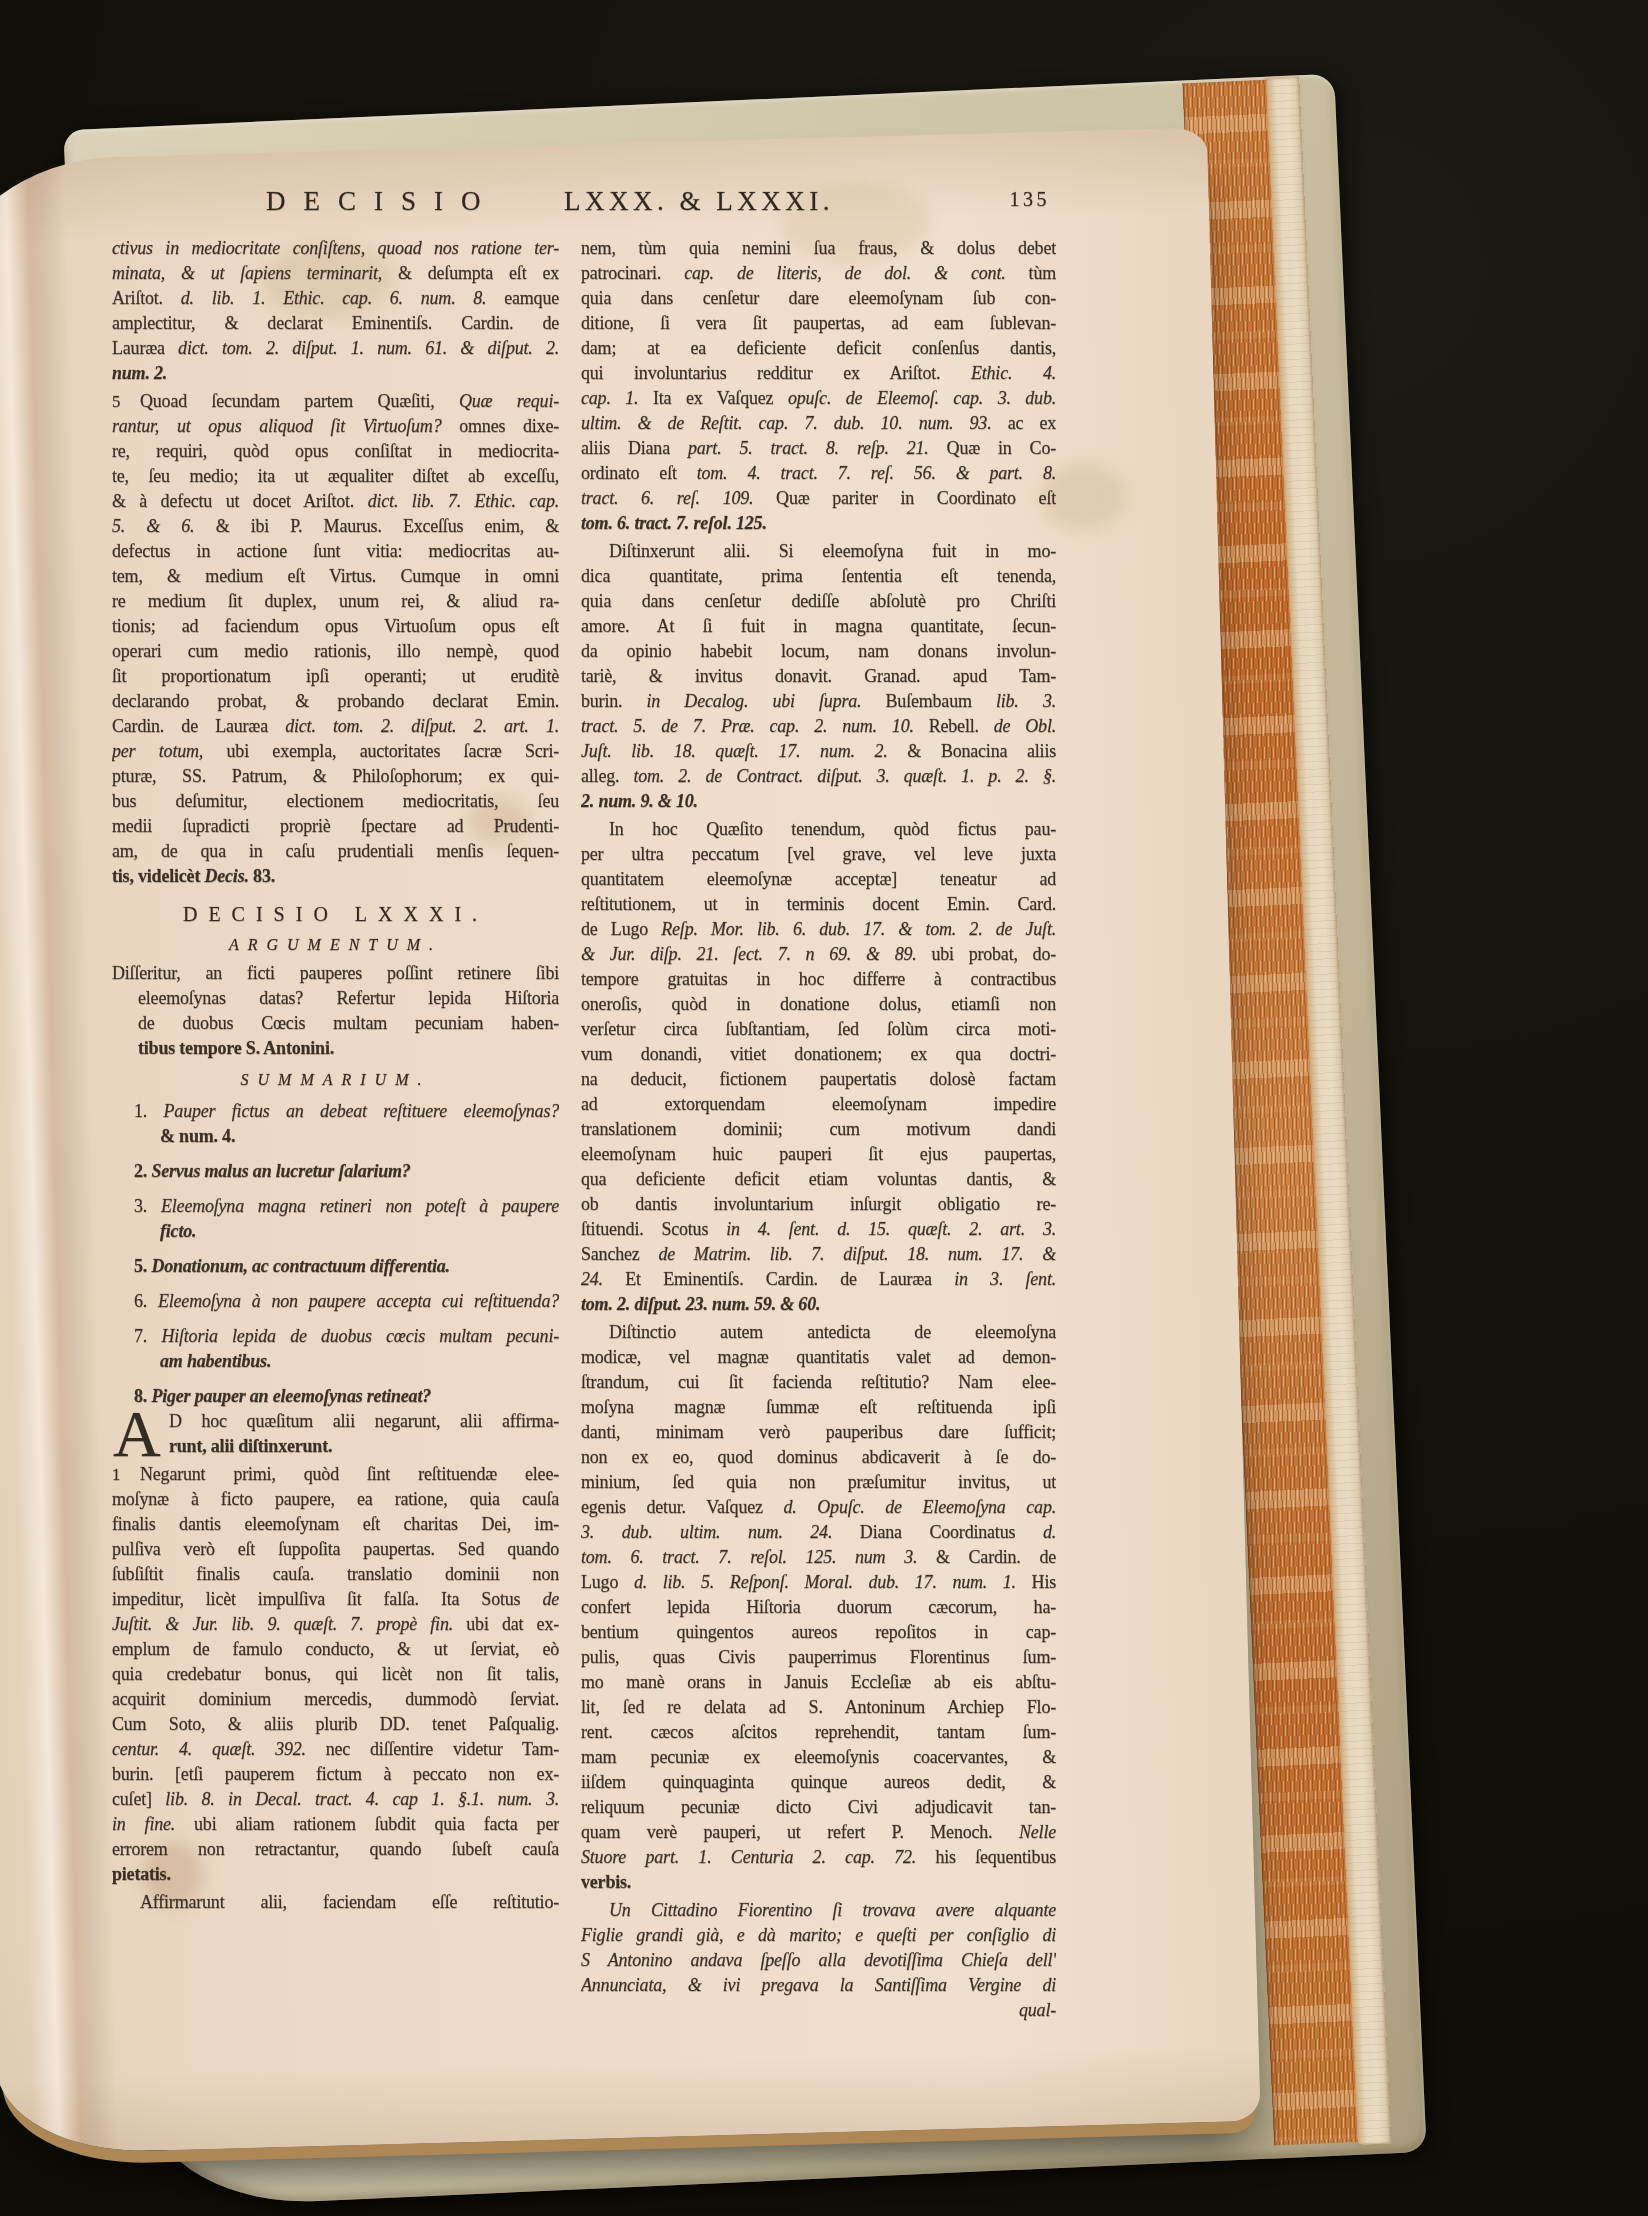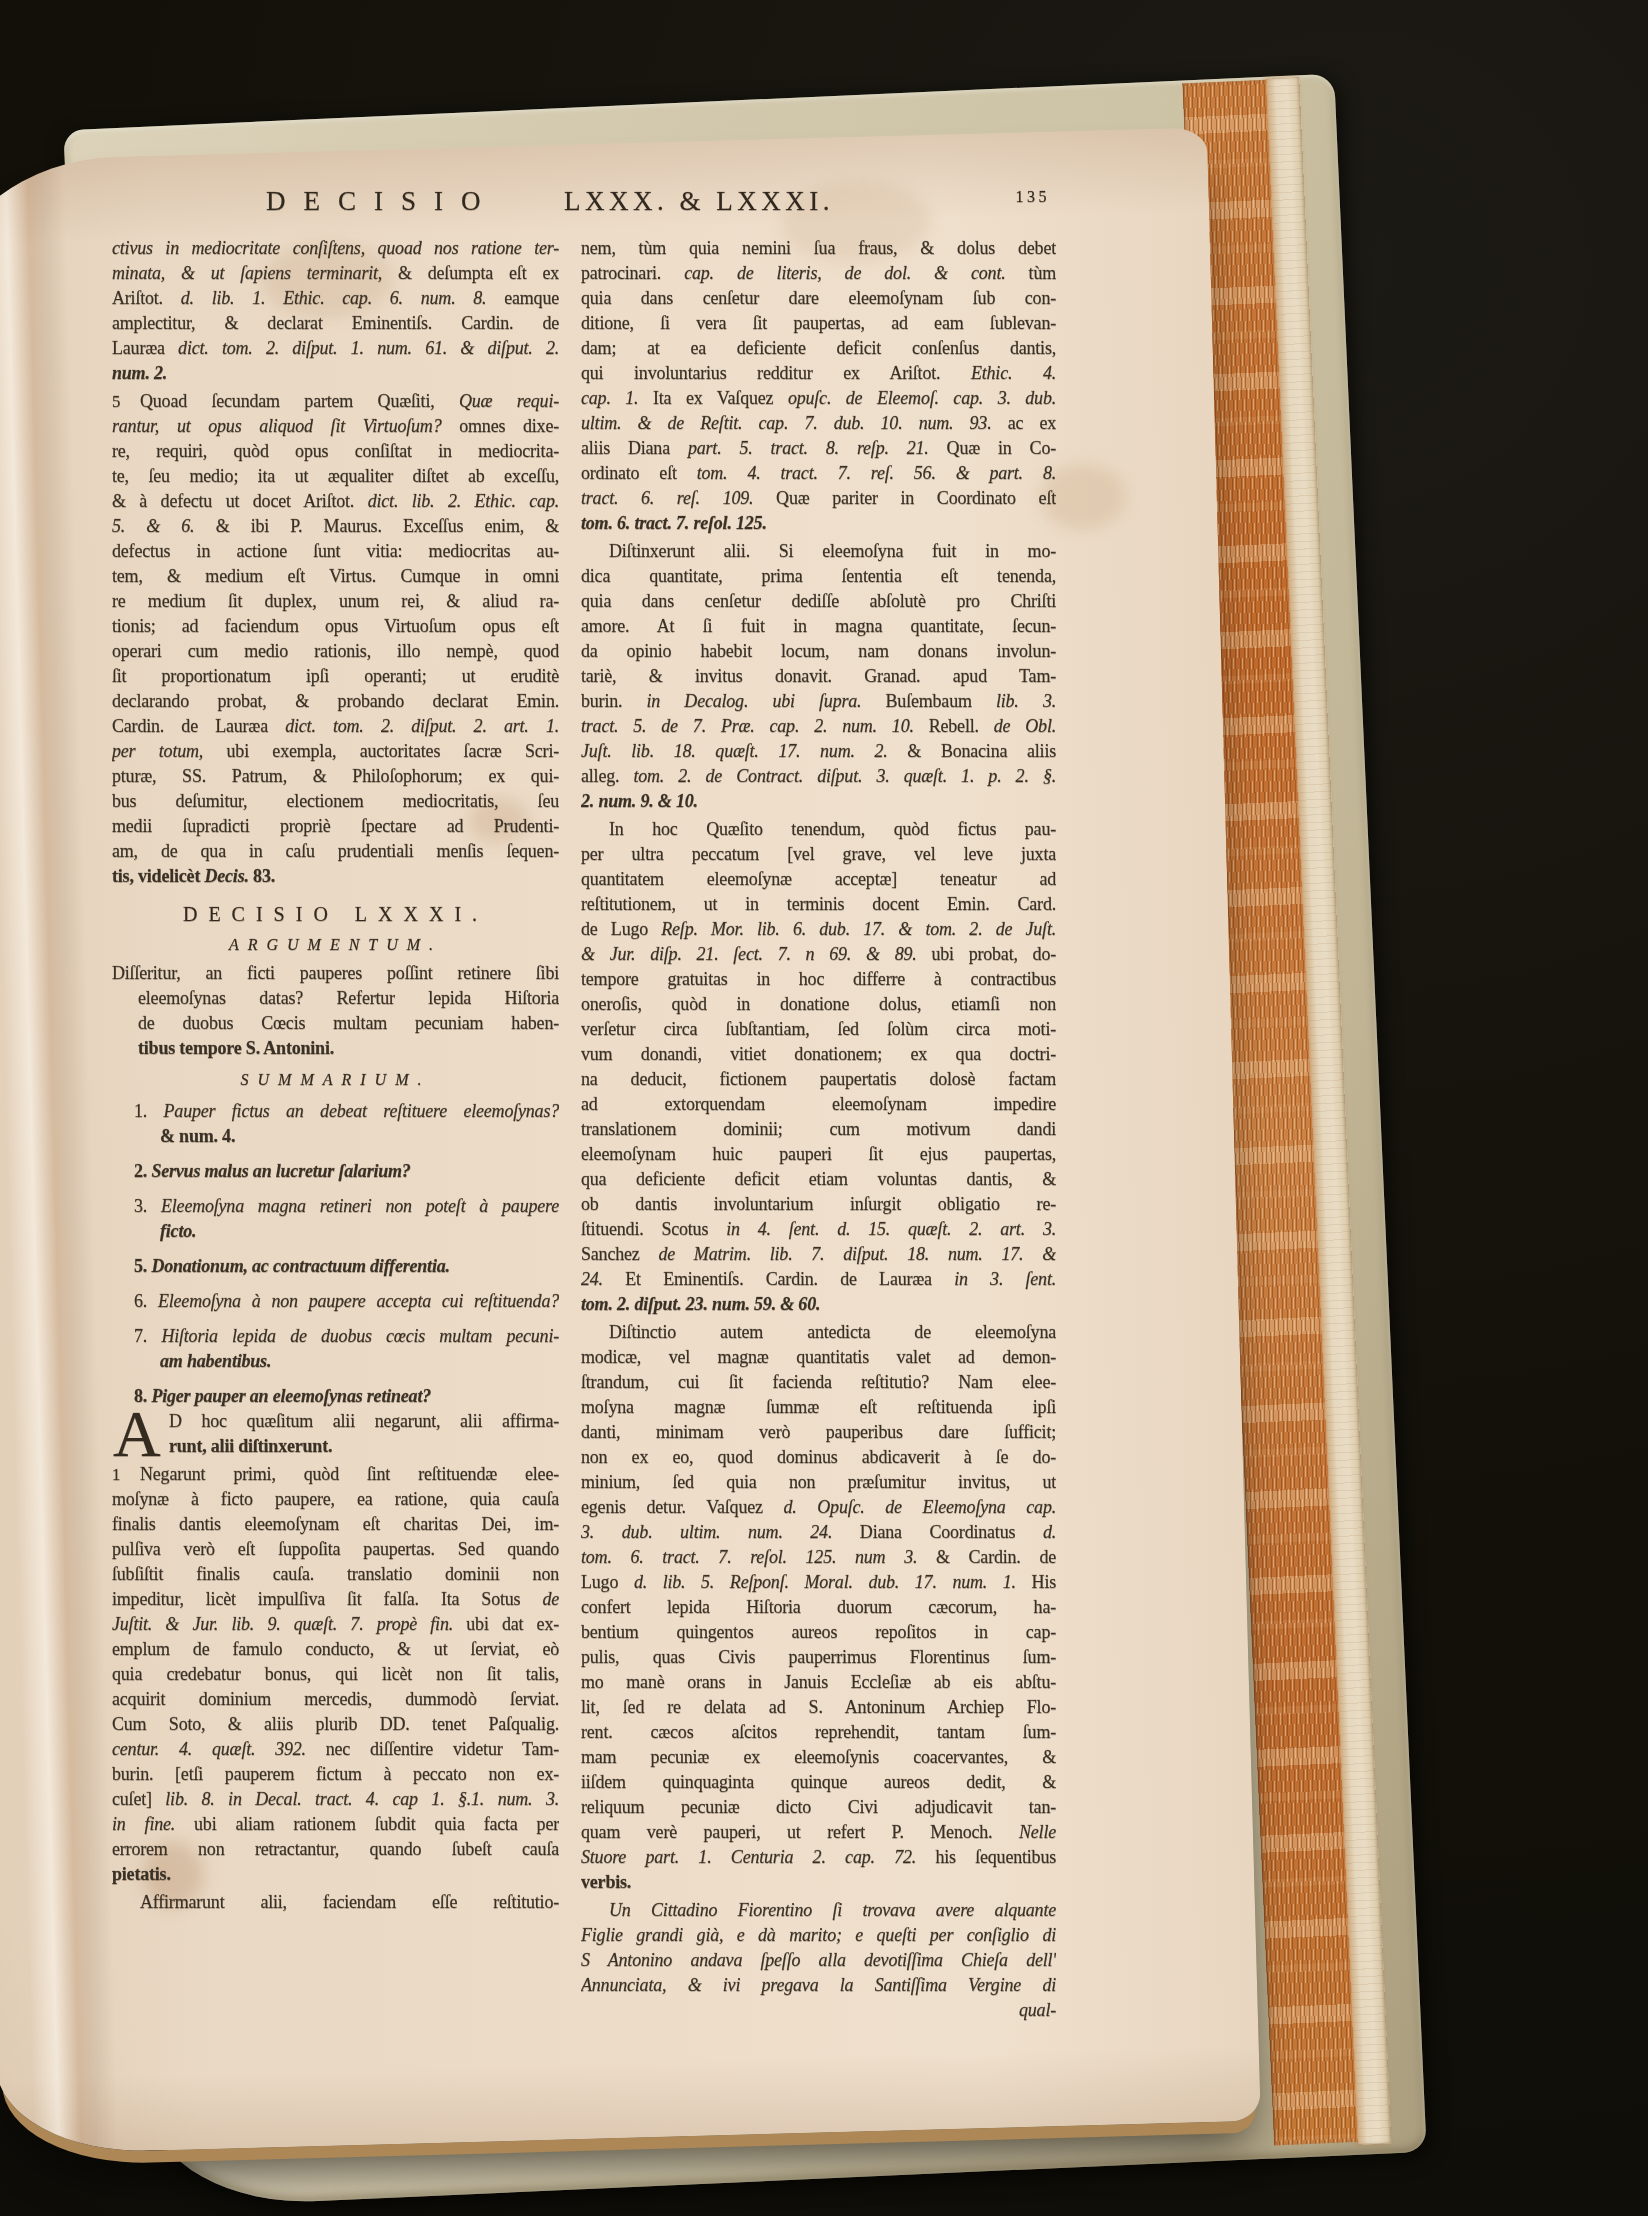--- a/index.html
+++ b/index.html
@@ -46,21 +46,21 @@
   .s4{left:313px;top:91px;width:131px;height:76px;background:rgba(172,130,90,.17);}
   .s5{left:833px;top:45px;width:151px;height:81px;background:rgba(178,138,98,.15);}
 
   
   .content{position:absolute;left:83px;top:0;width:1117px;height:2208px;z-index:5;
     color:#3a3126;-webkit-text-stroke:0.3px rgba(56,45,31,.5);
     text-shadow:0.3px 0.5px 0.5px rgba(70,55,38,.25);}
   .runhead{position:absolute;top:186px;left:0;width:1117px;height:37px;color:#31291f;}
   .rh-main{position:absolute;left:183px;top:0;font-size:27px;letter-spacing:18px;}
   .rh-rest{position:absolute;left:481px;top:0;font-size:27px;letter-spacing:4.5px;}
-  .pagenum{position:absolute;right:150px;top:2px;font-size:16px;letter-spacing:3.5px;}
+  .pagenum{position:absolute;right:150px;top:2px;font-size:20px;letter-spacing:3.5px;}
 
   .col{position:absolute;top:233px;}
   .col-l{left:29px;width:447px;}
   .col-r{left:498px;width:475px;}
 
   .line{position:relative;height:25px;line-height:25px;overflow:hidden;
     text-align:justify;font-size:18px;letter-spacing:-0.2px;}
   .line.j::after{content:"";display:inline-block;width:100%;}
   .e{text-align:left;font-weight:bold;}
   .ctr{text-align:center;}
@@ -111,21 +111,21 @@
           <div class="line j"><span>Ariſtot. </span><span class="it">d. lib. 1. Ethic. cap. 6. num. 8. </span><span>eamque</span></div>
           <div class="line j"><span>amplectitur, &amp; declarat Eminentiſs. Cardin. de</span></div>
           <div class="line j"><span>Lauræa </span><span class="it">dict. tom. 2. diſput. 1. num. 61. &amp; diſput. 2.</span></div>
           <div class="line e"><span class="it">num. 2.</span></div>
         </div>
         <div class="pb">
           <div class="line j ind"><span>Quoad ſecundam partem Quæſiti, </span><span class="it">Quæ requi-</span><span class="mnum ml">5</span></div>
           <div class="line j"><span class="it">rantur, ut opus aliquod ſit Virtuoſum? </span><span>omnes dixe-</span></div>
           <div class="line j"><span>re, requiri, quòd opus conſiſtat in mediocrita-</span></div>
           <div class="line j"><span>te, ſeu medio; ita ut æqualiter diſtet ab exceſſu,</span></div>
-          <div class="line j"><span>&amp; à defectu ut docet Ariſtot. </span><span class="it">dict. lib. 2. Ethic. cap.</span></div>
+          <div class="line j"><span>&amp; à defectu ut docet Ariſtot. </span><span class="it">dict. lib. 7. Ethic. cap.</span></div>
           <div class="line j"><span class="it">5. &amp; 6. </span><span>&amp; ibi P. Maurus.  Exceſſus enim, &amp;</span></div>
           <div class="line j"><span>defectus in actione ſunt vitia: mediocritas au-</span></div>
           <div class="line j"><span>tem, &amp; medium eſt Virtus.  Cumque in omni</span></div>
           <div class="line j"><span>re medium ſit duplex, unum rei, &amp; aliud ra-</span></div>
           <div class="line j"><span>tionis; ad faciendum opus Virtuoſum opus eſt</span></div>
           <div class="line j"><span>operari cum medio rationis, illo nempè, quod</span></div>
           <div class="line j"><span>ſit proportionatum ipſi operanti; ut eruditè</span></div>
           <div class="line j"><span>declarando probat, &amp; probando declarat Emin.</span></div>
           <div class="line j"><span>Cardin. de Lauræa </span><span class="it">dict. tom. 2. diſput. 2. art. 1.</span></div>
           <div class="line j"><span class="it">per totum, </span><span>ubi exempla, auctoritates ſacræ Scri-</span></div>

